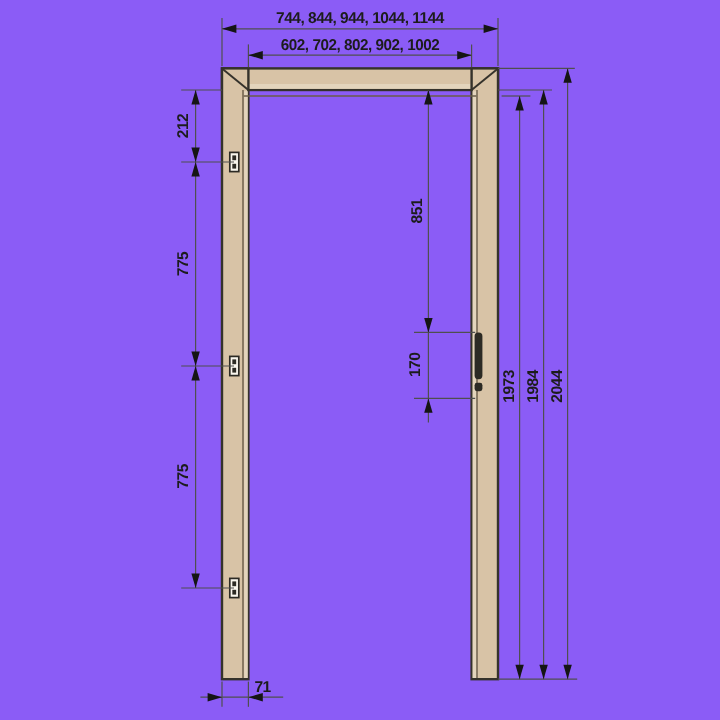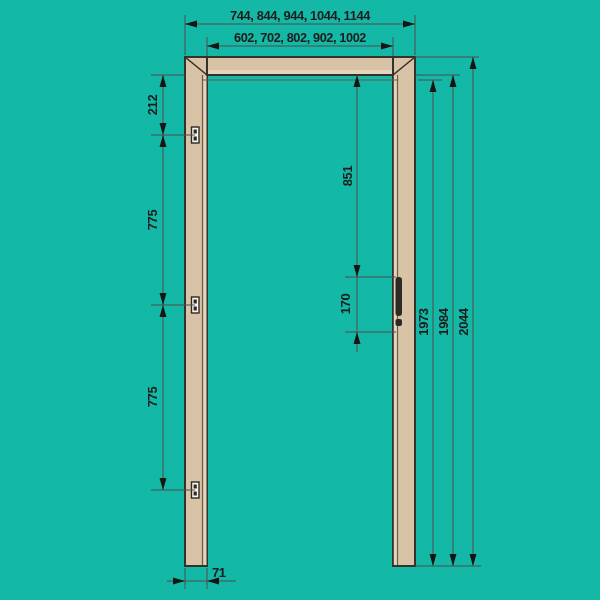--- a/index.html
+++ b/index.html
@@ -1,17 +1,17 @@
 <!DOCTYPE html>
 <html style="--wood: #d8c3a6; --wood_light: #e3d4bc; --outline: #35322b; --stop_line: #6a5d49; --dim_line: #4f4f4f; --arrow: #151515; --text: #1c1c1c; --hardware: #2c2a24; --watermark: #d9d9d9;"><head>
 <meta charset="utf-8">
 <style>
   html,body{margin:0;padding:0;background:#ffffff;}
   .stage{
-    position:relative;width:600px;height:600px;background:#14b8a6;overflow:hidden;
+    position:relative;width:600px;height:600px;background:#8b5cf6;overflow:hidden;
     font-family:"Liberation Sans",sans-serif;
   }
   svg{position:absolute;left:0;top:0;}
   
   .wood{fill:var(--wood);stroke:var(--outline);stroke-width:2;}
   .wood-stripe{fill:var(--wood_light);stroke:none;}
   .miter{stroke:var(--outline);stroke-width:1.6;fill:none;}
   .stopline{stroke:var(--stop_line);stroke-width:1.2;fill:none;}
   .dimline{stroke:var(--dim_line);stroke-width:1;fill:none;}
   .arrow{fill:var(--arrow);stroke:none;}

